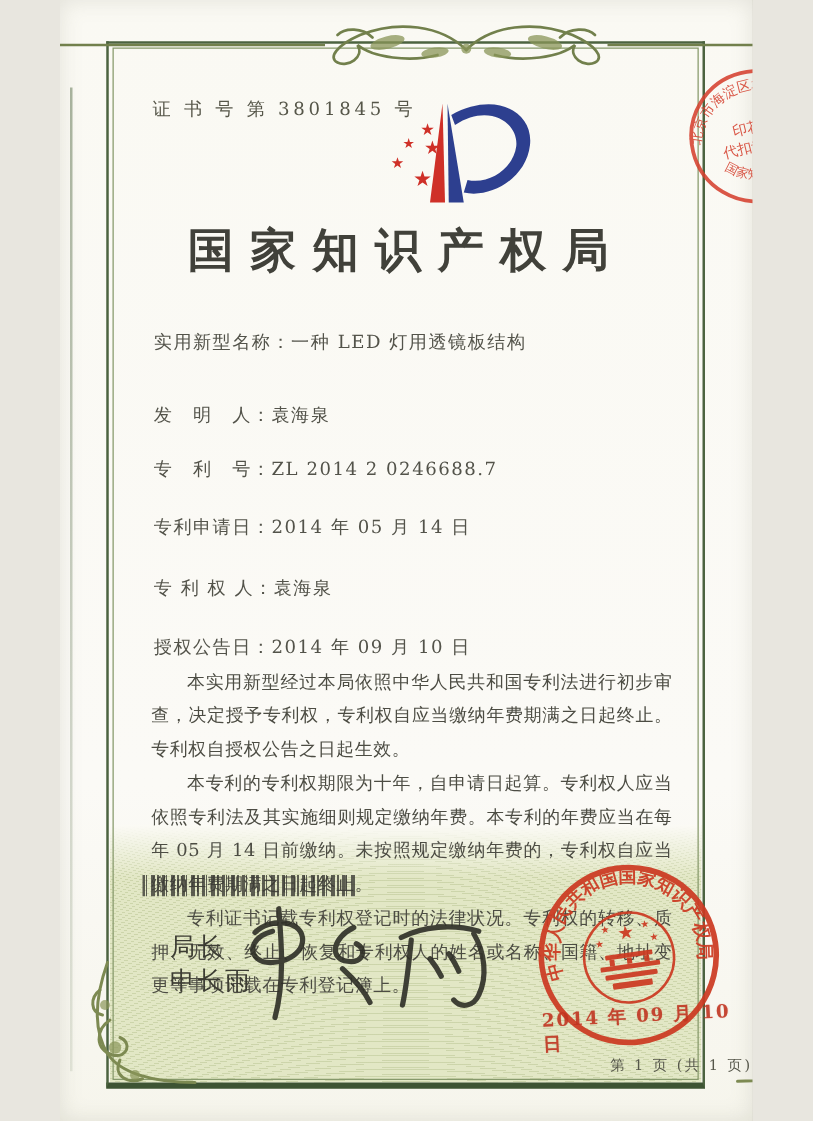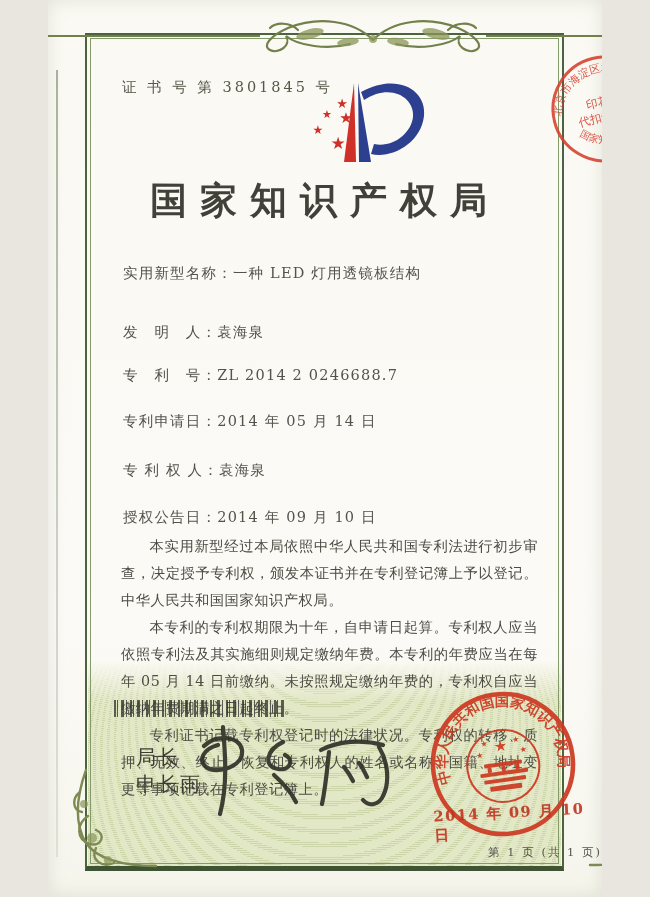--- a/index.html
+++ b/index.html
@@ -166,21 +166,21 @@
   <div class="title">国家知识产权局</div>
 
   <div class="field f0">实用新型名称：一种 LED 灯用透镜板结构</div>
   <div class="field f1">发　明　人：袁海泉</div>
   <div class="field f2">专　利　号：ZL 2014 2 0246688.7</div>
   <div class="field f3">专利申请日：2014 年 05 月 14 日</div>
   <div class="field f4">专 利 权 人：袁海泉</div>
   <div class="field f5">授权公告日：2014 年 09 月 10 日</div>
 
   <div class="bodytext">
-    <p>本实用新型经过本局依照中华人民共和国专利法进行初步审查，决定授予专利权，颁发本证书并在专利登记簿上予以登记。中华人民共和国国家知识产权局。</p>
+    <p>本实用新型经过本局依照中华人民共和国专利法进行初步审查，决定授予专利权，专利权自应当缴纳年费期满之日起终止。专利权自授权公告之日起生效。</p>
     <p>本专利的专利权期限为十年，自申请日起算。专利权人应当依照专利法及其实施细则规定缴纳年费。本专利的年费应当在每年 05 月 14 日前缴纳。未按照规定缴纳年费的，专利权自应当缴纳年费期满之日起终止。</p>
     <p>专利证书记载专利权登记时的法律状况。专利权的转移、质押、无效、终止、恢复和专利权人的姓名或名称、国籍、地址变更等事项记载在专利登记簿上。</p>
   </div>
 
   <div class="barcode"></div>
 
   <div class="officer-title">局长</div>
   <div class="officer-name">申长雨</div>
 
   <svg class="signature" viewBox="0 0 215 100">

